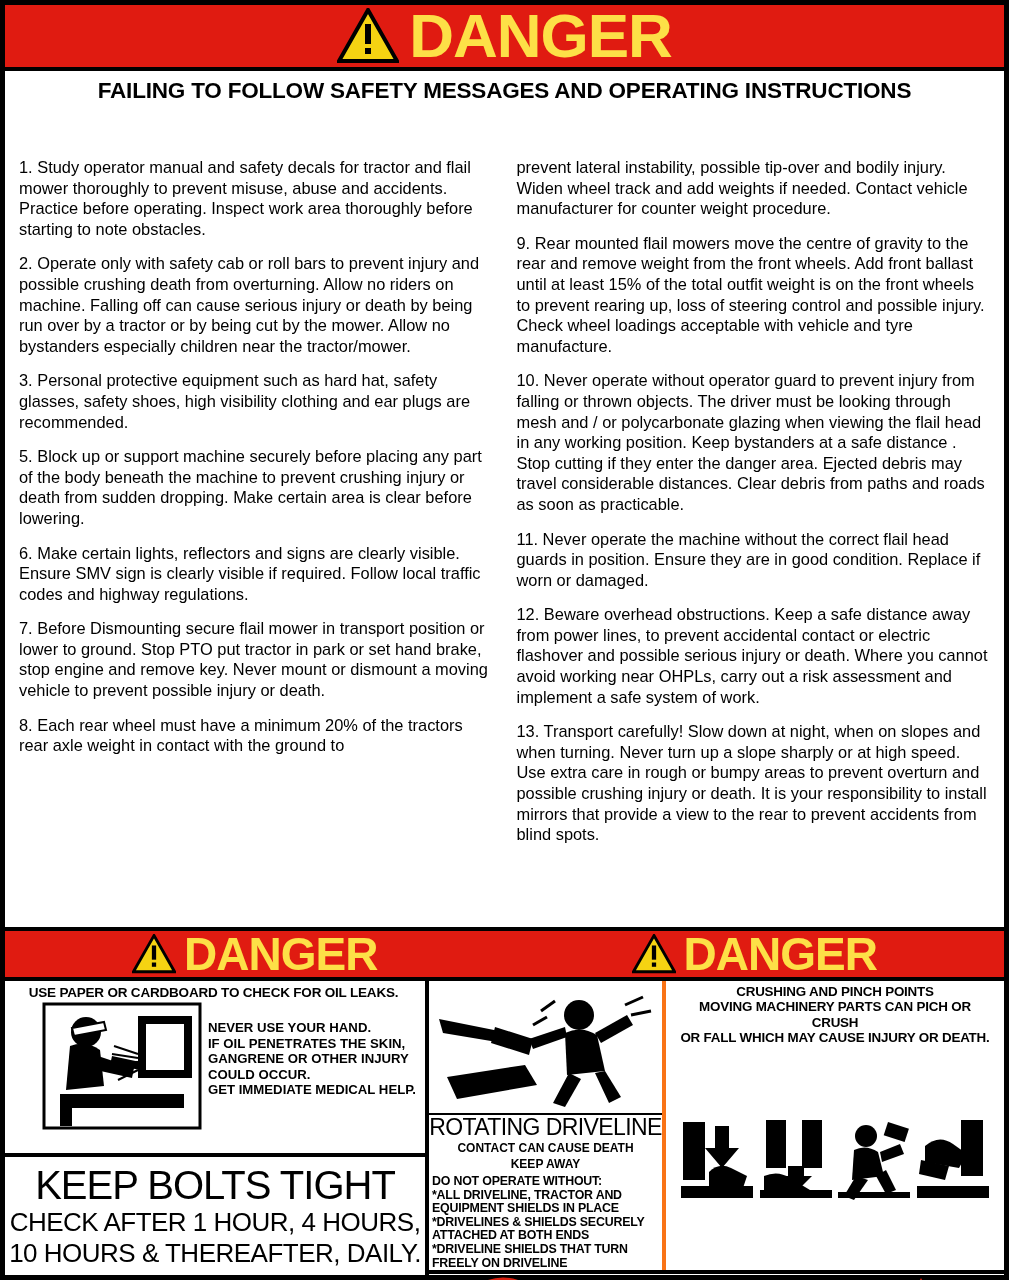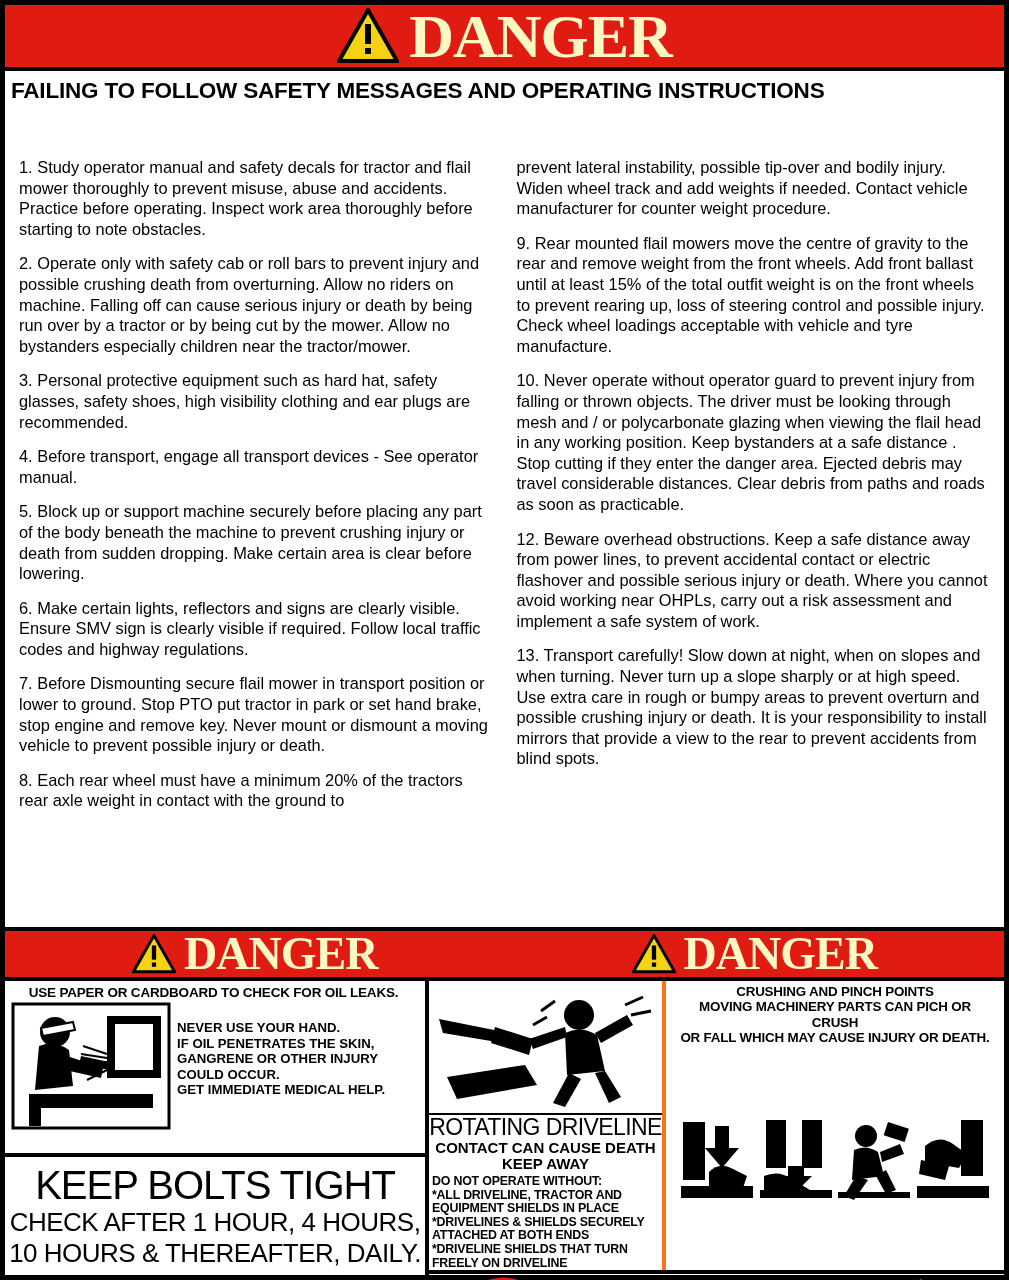--- a/index.html
+++ b/index.html
@@ -27,37 +27,37 @@
   .danger-banner {
     background: #e01b11;
     border-bottom: 4px solid #000;
     height: 72px;
     display: flex;
     align-items: center;
     justify-content: center;
     gap: 10px;
   }
   .danger-word {
-    color: #fef9c3;
+    color: #fde047;
     font-size: 62px;
     font-weight: bold;
     letter-spacing: -1px;
     line-height: 62px;
-    font-family: Liberation Serif, serif;
   }
   .warn-tri {
     width: 62px;
     height: 56px;
     position: relative;
     display: inline-block;
   }
   .warn-tri svg { display:block; }
 
   
   .headline {
+    text-align: center;
     font-weight: bold;
     font-size: 22.5px;
     line-height: 25px;
     padding: 7px 6px 6px 6px;
     letter-spacing: -0.2px;
   }
   .headline .l2 { display:block; }
 
   
   .body-cols {
@@ -117,20 +117,21 @@
   .oil-title {
     font-size: 13.5px;
     font-weight: bold;
     text-align: center;
     letter-spacing: -0.2px;
     margin-bottom: 2px;
   }
   .oil-body {
     display: flex;
     gap: 6px;
+    justify-content: flex-end;
   }
   .oil-text {
     font-size: 13.2px;
     line-height: 15.6px;
     font-weight: bold;
     padding-top: 18px;
   }
   .panel-bolts {
     flex: 1;
     padding: 6px 4px;
@@ -175,21 +176,21 @@
     overflow: hidden;
   }
   .dl-title {
     text-align: center;
     font-size: 23px;
     line-height: 25px;
     letter-spacing: -0.6px;
   }
   .dl-sub {
     text-align: center;
-    font-size: 15px;
+    font-size: 12px;
     line-height: 16px;
     font-weight: bold;
   }
   .dl-list {
     font-size: 12.4px;
     line-height: 13.6px;
     font-weight: bold;
     padding: 3px 2px 0 3px;
     letter-spacing: -0.2px;
   }
@@ -242,30 +243,30 @@
 
   <div class="headline">
     <span class="l1">FAILING TO FOLLOW SAFETY MESSAGES AND OPERATING INSTRUCTIONS</span>
   </div>
 
   <div class="body-cols">
     <div class="col">
       <p>1. Study operator manual and safety decals for tractor and flail mower thoroughly to prevent misuse, abuse and accidents. Practice before operating. Inspect work area thoroughly before starting to note obstacles.</p>
       <p>2. Operate only with safety cab or roll bars to prevent injury and possible crushing death from overturning. Allow no riders on machine. Falling off can cause serious injury or death by being run over by a tractor or by being cut by the mower. Allow no bystanders especially children near the tractor/mower.</p>
       <p>3. Personal protective equipment such as hard hat, safety glasses, safety shoes, high visibility clothing and ear plugs are recommended.</p>
-      <p>4. Before transport, engage all transport devices - See operator manual.</p>
       <p>5. Block up or support machine securely before placing any part of the body beneath the machine to prevent crushing injury or death from sudden dropping. Make certain area is clear before lowering.</p>
       <p>6. Make certain lights, reflectors and signs are clearly visible. Ensure SMV sign is clearly visible if required. Follow local traffic codes and highway regulations.</p>
       <p>7. Before Dismounting secure flail mower in transport position or lower to ground. Stop PTO put tractor in park or set hand brake, stop engine and remove key. Never mount or dismount a moving vehicle to prevent possible injury or death.</p>
       <p>8. Each rear wheel must have a minimum 20% of the tractors rear axle weight in contact with the ground to</p>
     </div>
     <div class="col">
       <p>prevent lateral instability, possible tip-over and bodily injury. Widen wheel track and add weights if needed. Contact vehicle manufacturer for counter weight procedure.</p>
       <p>9. Rear mounted flail mowers move the centre of gravity to the rear and remove weight from the front wheels. Add front ballast until at least 15% of the total outfit weight is on the front wheels to prevent rearing up, loss of steering control and possible injury. Check wheel loadings acceptable with vehicle and tyre manufacture.</p>
       <p>10. Never operate without operator guard to prevent injury from falling or thrown objects. The driver must be looking through mesh and / or polycarbonate glazing when viewing the flail head in any working position. Keep bystanders at a safe distance . Stop cutting if they enter the danger area. Ejected debris may travel considerable distances. Clear debris from paths and roads as soon as practicable.</p>
+      <p>11. Never operate the machine without the correct flail head guards in position. Ensure they are in good condition. Replace if worn or damaged.</p>
       <p>12. Beware overhead obstructions. Keep a safe distance away from power lines, to prevent accidental contact or electric flashover and possible serious injury or death. Where you cannot avoid working near OHPLs, carry out a risk assessment and implement a safe system of work.</p>
       <p>13. Transport carefully! Slow down at night, when on slopes and when turning. Never turn up a slope sharply or at high speed. Use extra care in rough or bumpy areas to prevent overturn and possible crushing injury or death. It is your responsibility to install mirrors that provide a view to the rear to prevent accidents from blind spots.</p>
     </div>
   </div>
 
   <div class="danger-row2">
     <div class="danger-half">
       <span class="warn-tri">
         <svg viewBox="0 0 62 56" width="44" height="40">
           <polygon points="31,2 60,53 2,53" fill="#f5d312" stroke="#000" stroke-width="4"></polygon>

